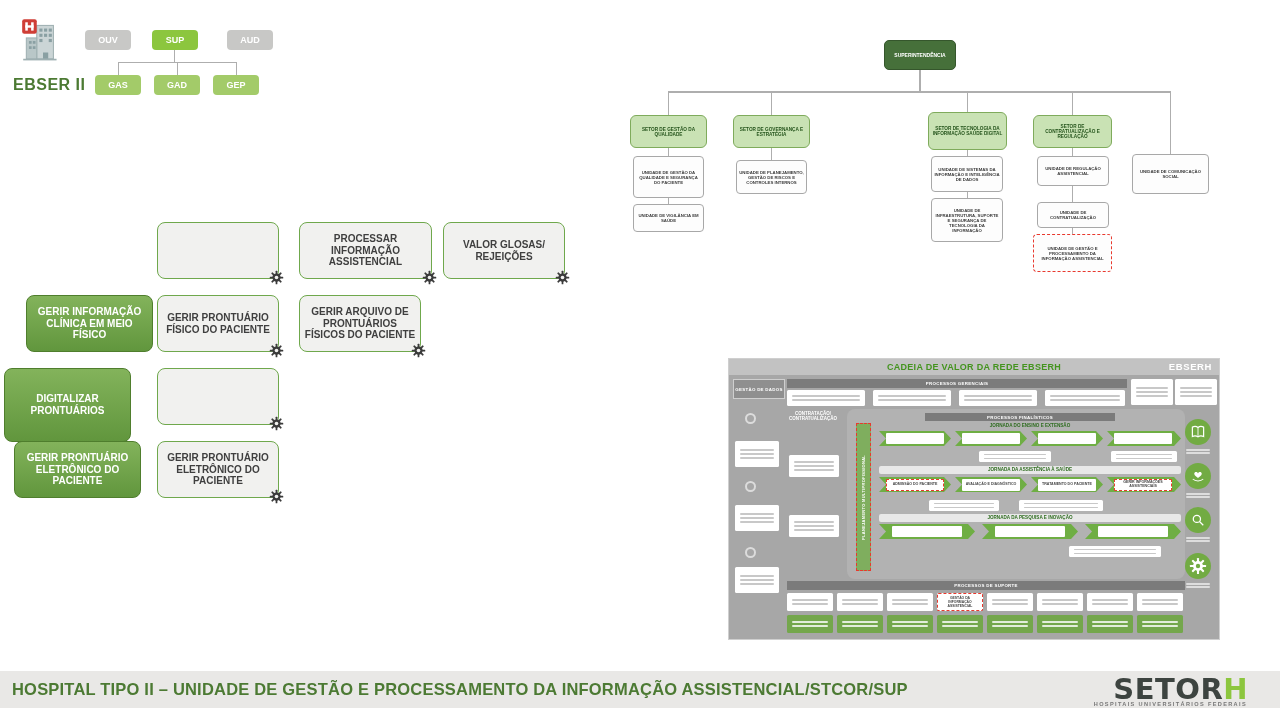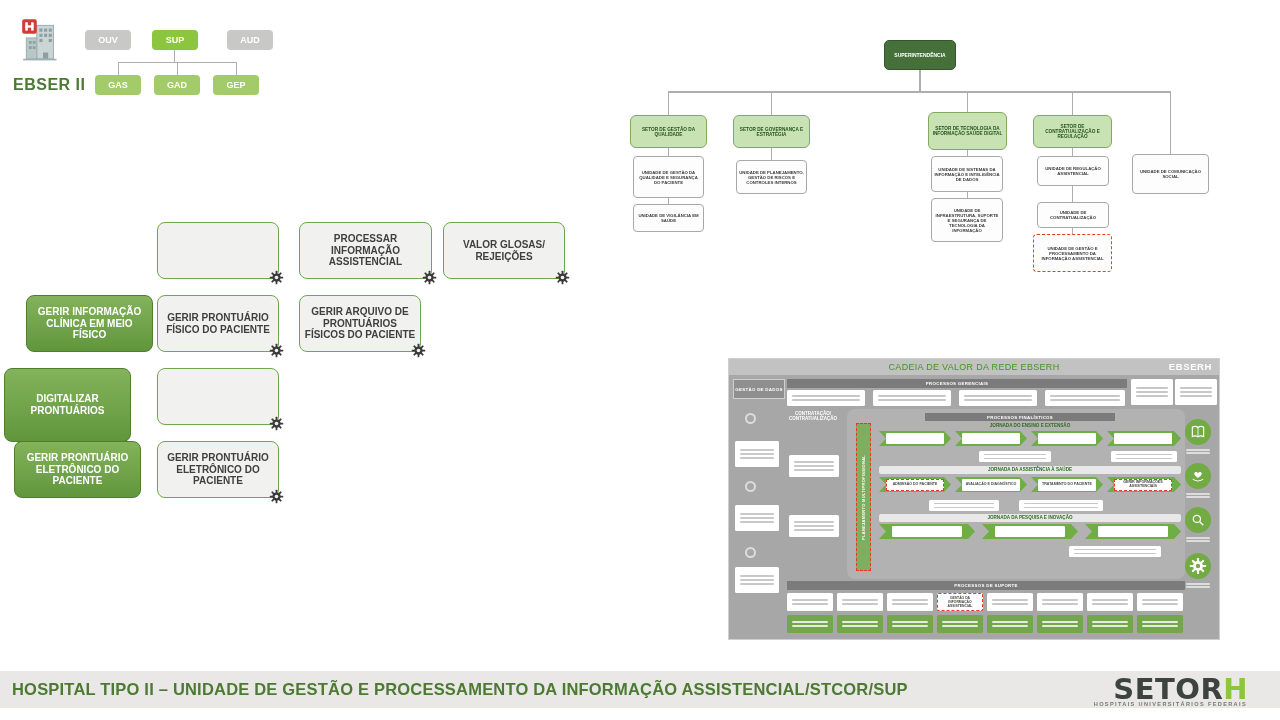--- a/index.html
+++ b/index.html
@@ -24,21 +24,21 @@
   .ob{position:absolute;z-index:2;display:flex;align-items:center;justify-content:center;text-align:center;font-weight:bold;box-sizing:border-box;padding:2px;}
   .ob-root{background:#46703a;color:#fff;font-size:5px;border-radius:5px;border:1px solid #35562c;}
   .ob-s{background:#c9e2b4;border:1px solid #7fab5c;color:#24531b;font-size:4.7px;border-radius:6px;}
   .ob-u{background:#fdfdfd;border:1px solid #a8a8a8;color:#3c3c3c;font-size:4.3px;border-radius:4px;}
   .ob-u.red{border:1.6px dashed #e8392e;}
 
   
   .vc{position:absolute;left:728px;top:358px;width:492px;height:282px;background:#a7a7a7;border:1px solid #cfcfcf;box-sizing:border-box;}
   .vc *{box-sizing:border-box;}
   .vc-h{position:absolute;left:0;top:0;width:100%;height:16px;background:#c2c2c2;}
-  .vc-title{position:absolute;left:0;top:0;width:100%;text-align:center;line-height:16px;font-size:9px;font-weight:normal;color:#44941f;letter-spacing:.3px;}
+  .vc-title{position:absolute;left:0;top:0;width:100%;text-align:center;line-height:16px;font-size:9px;font-weight:bold;color:#44941f;letter-spacing:.3px;}
   .vc-logo{position:absolute;right:7px;top:0;line-height:16px;font-size:9.5px;font-weight:bold;color:#fff;letter-spacing:.6px;}
   .vcbar{position:absolute;background:#7b7b7b;color:#fff;font-size:4.4px;font-weight:bold;display:flex;align-items:center;justify-content:center;letter-spacing:.3px;z-index:2;}
   .vcbox{position:absolute;background:#fff;border-radius:1.5px;padding:2px;display:flex;flex-direction:column;justify-content:center;z-index:2;}
   .vcbox.g{background:#74a74c;}
   .vcbox.red{border:1.2px dashed #e8392e;font-size:3.4px;font-weight:bold;color:#444;text-align:center;}
   .vc-panel{position:absolute;background:#b2b2b2;border-radius:8px;z-index:1;}
   .vc-plan{position:absolute;background:#7fae5e;border:1.4px dashed #e8392e;color:#fff;font-weight:bold;font-size:4px;writing-mode:vertical-rl;transform:rotate(180deg);display:flex;align-items:center;justify-content:center;text-align:center;z-index:2;letter-spacing:.3px;padding:2px;}
   .vc-jlabel{position:absolute;color:#2e6d1f;font-weight:bold;font-size:4.6px;text-align:center;z-index:2;}
   .vc-strip{position:absolute;background:#e8e8e8;border-radius:2px;color:#2e6d1f;font-weight:bold;font-size:4.6px;text-align:center;line-height:8px;z-index:2;}
   .vcarrow{position:absolute;height:15px;background:#6fae44;clip-path:polygon(0 0,calc(100% - 7px) 0,100% 50%,calc(100% - 7px) 100%,0 100%,7px 50%);z-index:2;}

